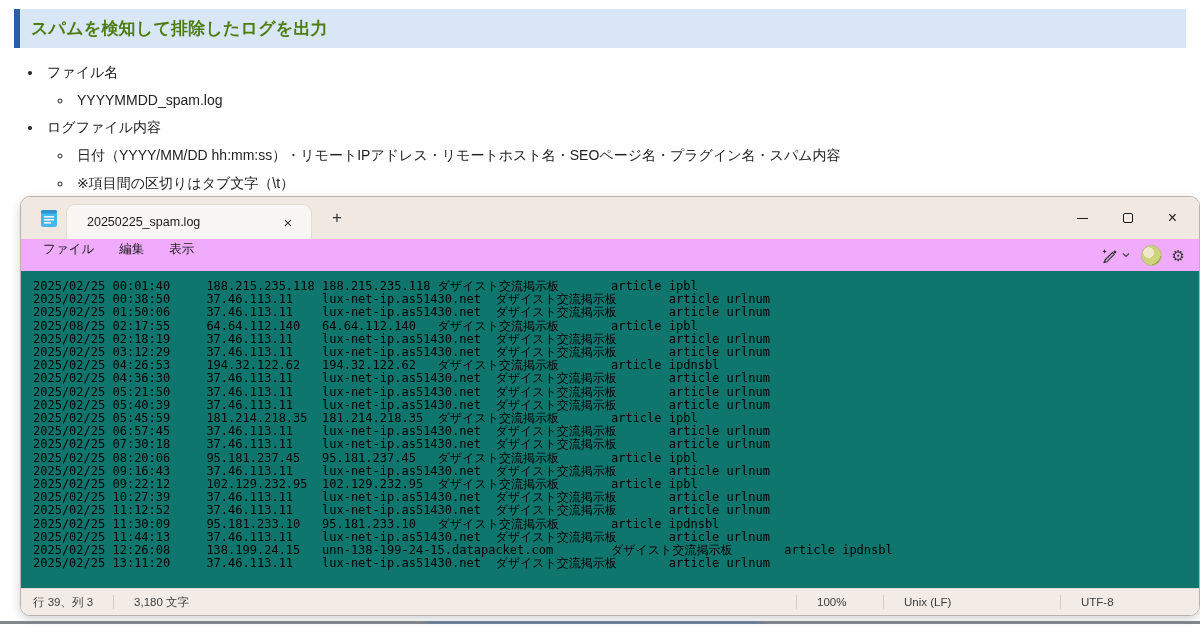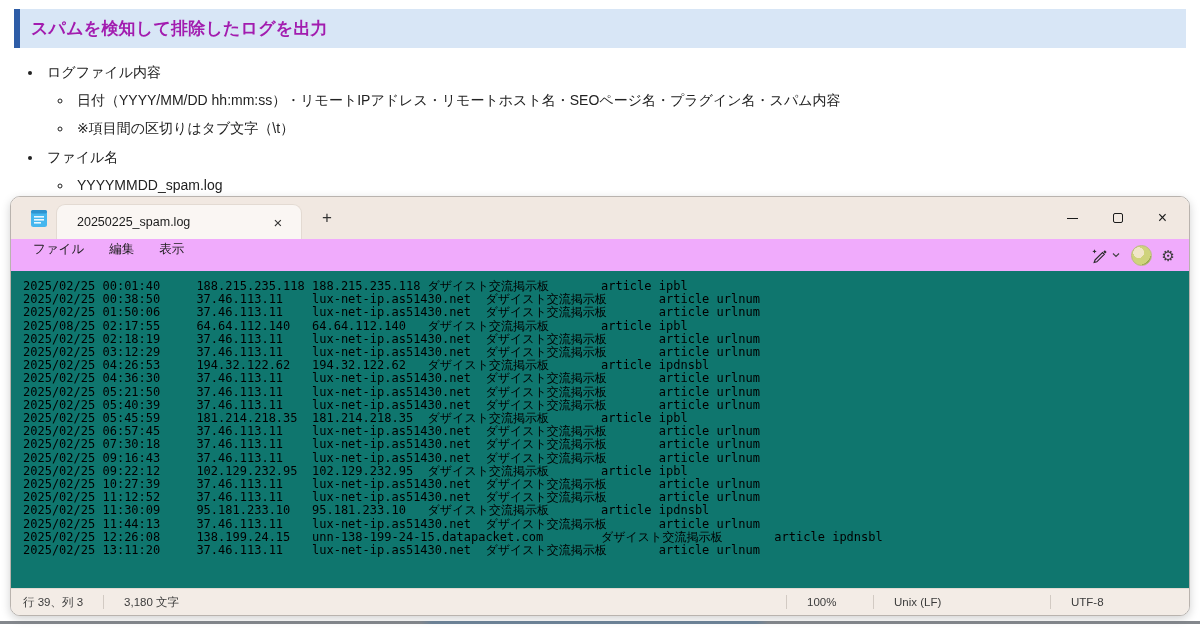--- a/index.html
+++ b/index.html
@@ -4,31 +4,31 @@
 <style>
   * { margin:0; padding:0; box-sizing:border-box; }
   html,body { width:1200px; height:630px; background:#fff; overflow:hidden;
               font-family:"Liberation Sans","DejaVu Sans",sans-serif; }
 
   
   .doc-heading {
     position:absolute; left:14px; top:9px; width:1172px; height:39px;
     background:#d8e6f6; border-left:6px solid #2e5da7;
     display:flex; align-items:center; padding-left:11px;
-    font-size:17px; font-weight:bold; color:#a21caf; letter-spacing:.2px;
+    font-size:17px; font-weight:bold; color:#4d7c0f; letter-spacing:.2px;
   }
   .doc-list { position:absolute; left:0; top:58px; width:1100px; font-size:14px; color:#222; }
   .doc-list ul { list-style:none; }
   .doc-list .lvl1 > .lbl { display:list-item; list-style:disc inside; margin-left:28px; padding:6px 0 5px 0; }
   .doc-list .lvl2 { margin-left:58px; }
   .doc-list .lvl2 li { display:list-item; list-style:circle inside; padding:5px 0 5px 0; }
 
   
   .np-window {
-    position:absolute; left:10px; top:196px; width:1180px; height:420px;
+    position:absolute; left:20px; top:196px; width:1180px; height:420px;
     background:#fff; border:1px solid #b9b3ae; border-radius:10px;
     box-shadow:0 3px 10px rgba(0,0,0,.18); overflow:hidden;
     display:flex; flex-direction:column;
   }
   .np-titlebar { height:42px; background:#f1e8e1; display:flex; align-items:flex-end; position:relative; flex:0 0 auto; }
   .np-appicon { position:absolute; left:19px; top:11px; width:18px; height:20px; }
   .np-tab {
     margin-left:45px; width:246px; height:35px; background:#faf6f3;
     border:1px solid #e3dad2; border-bottom:none; border-radius:9px 9px 0 0;
     display:flex; align-items:center; padding:0 10px 0 20px; position:relative;
@@ -69,30 +69,30 @@
   .bottom-cut { position:absolute; left:0; top:621px; width:1200px; height:3px;
                 background:linear-gradient(90deg,#5a5f66 0 35%, #3d5a75 36% 63%, #5a5f66 64% 100%); opacity:.75; }
 </style>
 </head>
 <body>
 
 <div class="doc-heading">スパムを検知して排除したログを出力</div>
 <div class="doc-list" id="doc-list">
     <ul>
       <li class="lvl1">
+        <span class="lbl">ファイル名</span>
+        <ul class="lvl2">
+          <li>YYYYMMDD_spam.log</li>
+        </ul>
+      </li>
+      <li class="lvl1">
         <span class="lbl">ログファイル内容</span>
         <ul class="lvl2">
           <li>日付（YYYY/MM/DD hh:mm:ss）・リモートIPアドレス・リモートホスト名・SEOページ名・プラグイン名・スパム内容</li>
           <li>※項目間の区切りはタブ文字（\t）</li>
-        </ul>
-      </li>
-      <li class="lvl1">
-        <span class="lbl">ファイル名</span>
-        <ul class="lvl2">
-          <li>YYYYMMDD_spam.log</li>
         </ul>
       </li>
     </ul>
   </div>
 
 <div class="np-window">
 
   <div class="np-titlebar">
     <svg class="np-appicon" viewBox="0 0 18 20">
       <rect x="1" y="2" width="16" height="17" rx="2.5" fill="#45b6ee"></rect>
@@ -146,20 +146,21 @@
       <div class="log-line">2025/08/25 02:17:55	64.64.112.140	64.64.112.140	ダザイスト交流掲示板	article	ipbl</div>
       <div class="log-line">2025/02/25 02:18:19	37.46.113.11	lux-net-ip.as51430.net	ダザイスト交流掲示板	article	urlnum</div>
       <div class="log-line">2025/02/25 03:12:29	37.46.113.11	lux-net-ip.as51430.net	ダザイスト交流掲示板	article	urlnum</div>
       <div class="log-line">2025/02/25 04:26:53	194.32.122.62	194.32.122.62	ダザイスト交流掲示板	article	ipdnsbl</div>
       <div class="log-line">2025/02/25 04:36:30	37.46.113.11	lux-net-ip.as51430.net	ダザイスト交流掲示板	article	urlnum</div>
       <div class="log-line">2025/02/25 05:21:50	37.46.113.11	lux-net-ip.as51430.net	ダザイスト交流掲示板	article	urlnum</div>
       <div class="log-line">2025/02/25 05:40:39	37.46.113.11	lux-net-ip.as51430.net	ダザイスト交流掲示板	article	urlnum</div>
       <div class="log-line">2025/02/25 05:45:59	181.214.218.35	181.214.218.35	ダザイスト交流掲示板	article	ipbl</div>
       <div class="log-line">2025/02/25 06:57:45	37.46.113.11	lux-net-ip.as51430.net	ダザイスト交流掲示板	article	urlnum</div>
       <div class="log-line">2025/02/25 07:30:18	37.46.113.11	lux-net-ip.as51430.net	ダザイスト交流掲示板	article	urlnum</div>
+      <div class="log-line">2025/02/25 08:20:06	95.181.237.45	95.181.237.45	ダザイスト交流掲示板	article	ipbl</div>
       <div class="log-line">2025/02/25 09:16:43	37.46.113.11	lux-net-ip.as51430.net	ダザイスト交流掲示板	article	urlnum</div>
       <div class="log-line">2025/02/25 09:22:12	102.129.232.95	102.129.232.95	ダザイスト交流掲示板	article	ipbl</div>
       <div class="log-line">2025/02/25 10:27:39	37.46.113.11	lux-net-ip.as51430.net	ダザイスト交流掲示板	article	urlnum</div>
       <div class="log-line">2025/02/25 11:12:52	37.46.113.11	lux-net-ip.as51430.net	ダザイスト交流掲示板	article	urlnum</div>
       <div class="log-line">2025/02/25 11:30:09	95.181.233.10	95.181.233.10	ダザイスト交流掲示板	article	ipdnsbl</div>
       <div class="log-line">2025/02/25 11:44:13	37.46.113.11	lux-net-ip.as51430.net	ダザイスト交流掲示板	article	urlnum</div>
       <div class="log-line">2025/02/25 12:26:08	138.199.24.15	unn-138-199-24-15.datapacket.com	ダザイスト交流掲示板	article	ipdnsbl</div>
       <div class="log-line">2025/02/25 13:11:20	37.46.113.11	lux-net-ip.as51430.net	ダザイスト交流掲示板	article	urlnum</div>
     </div>
 

